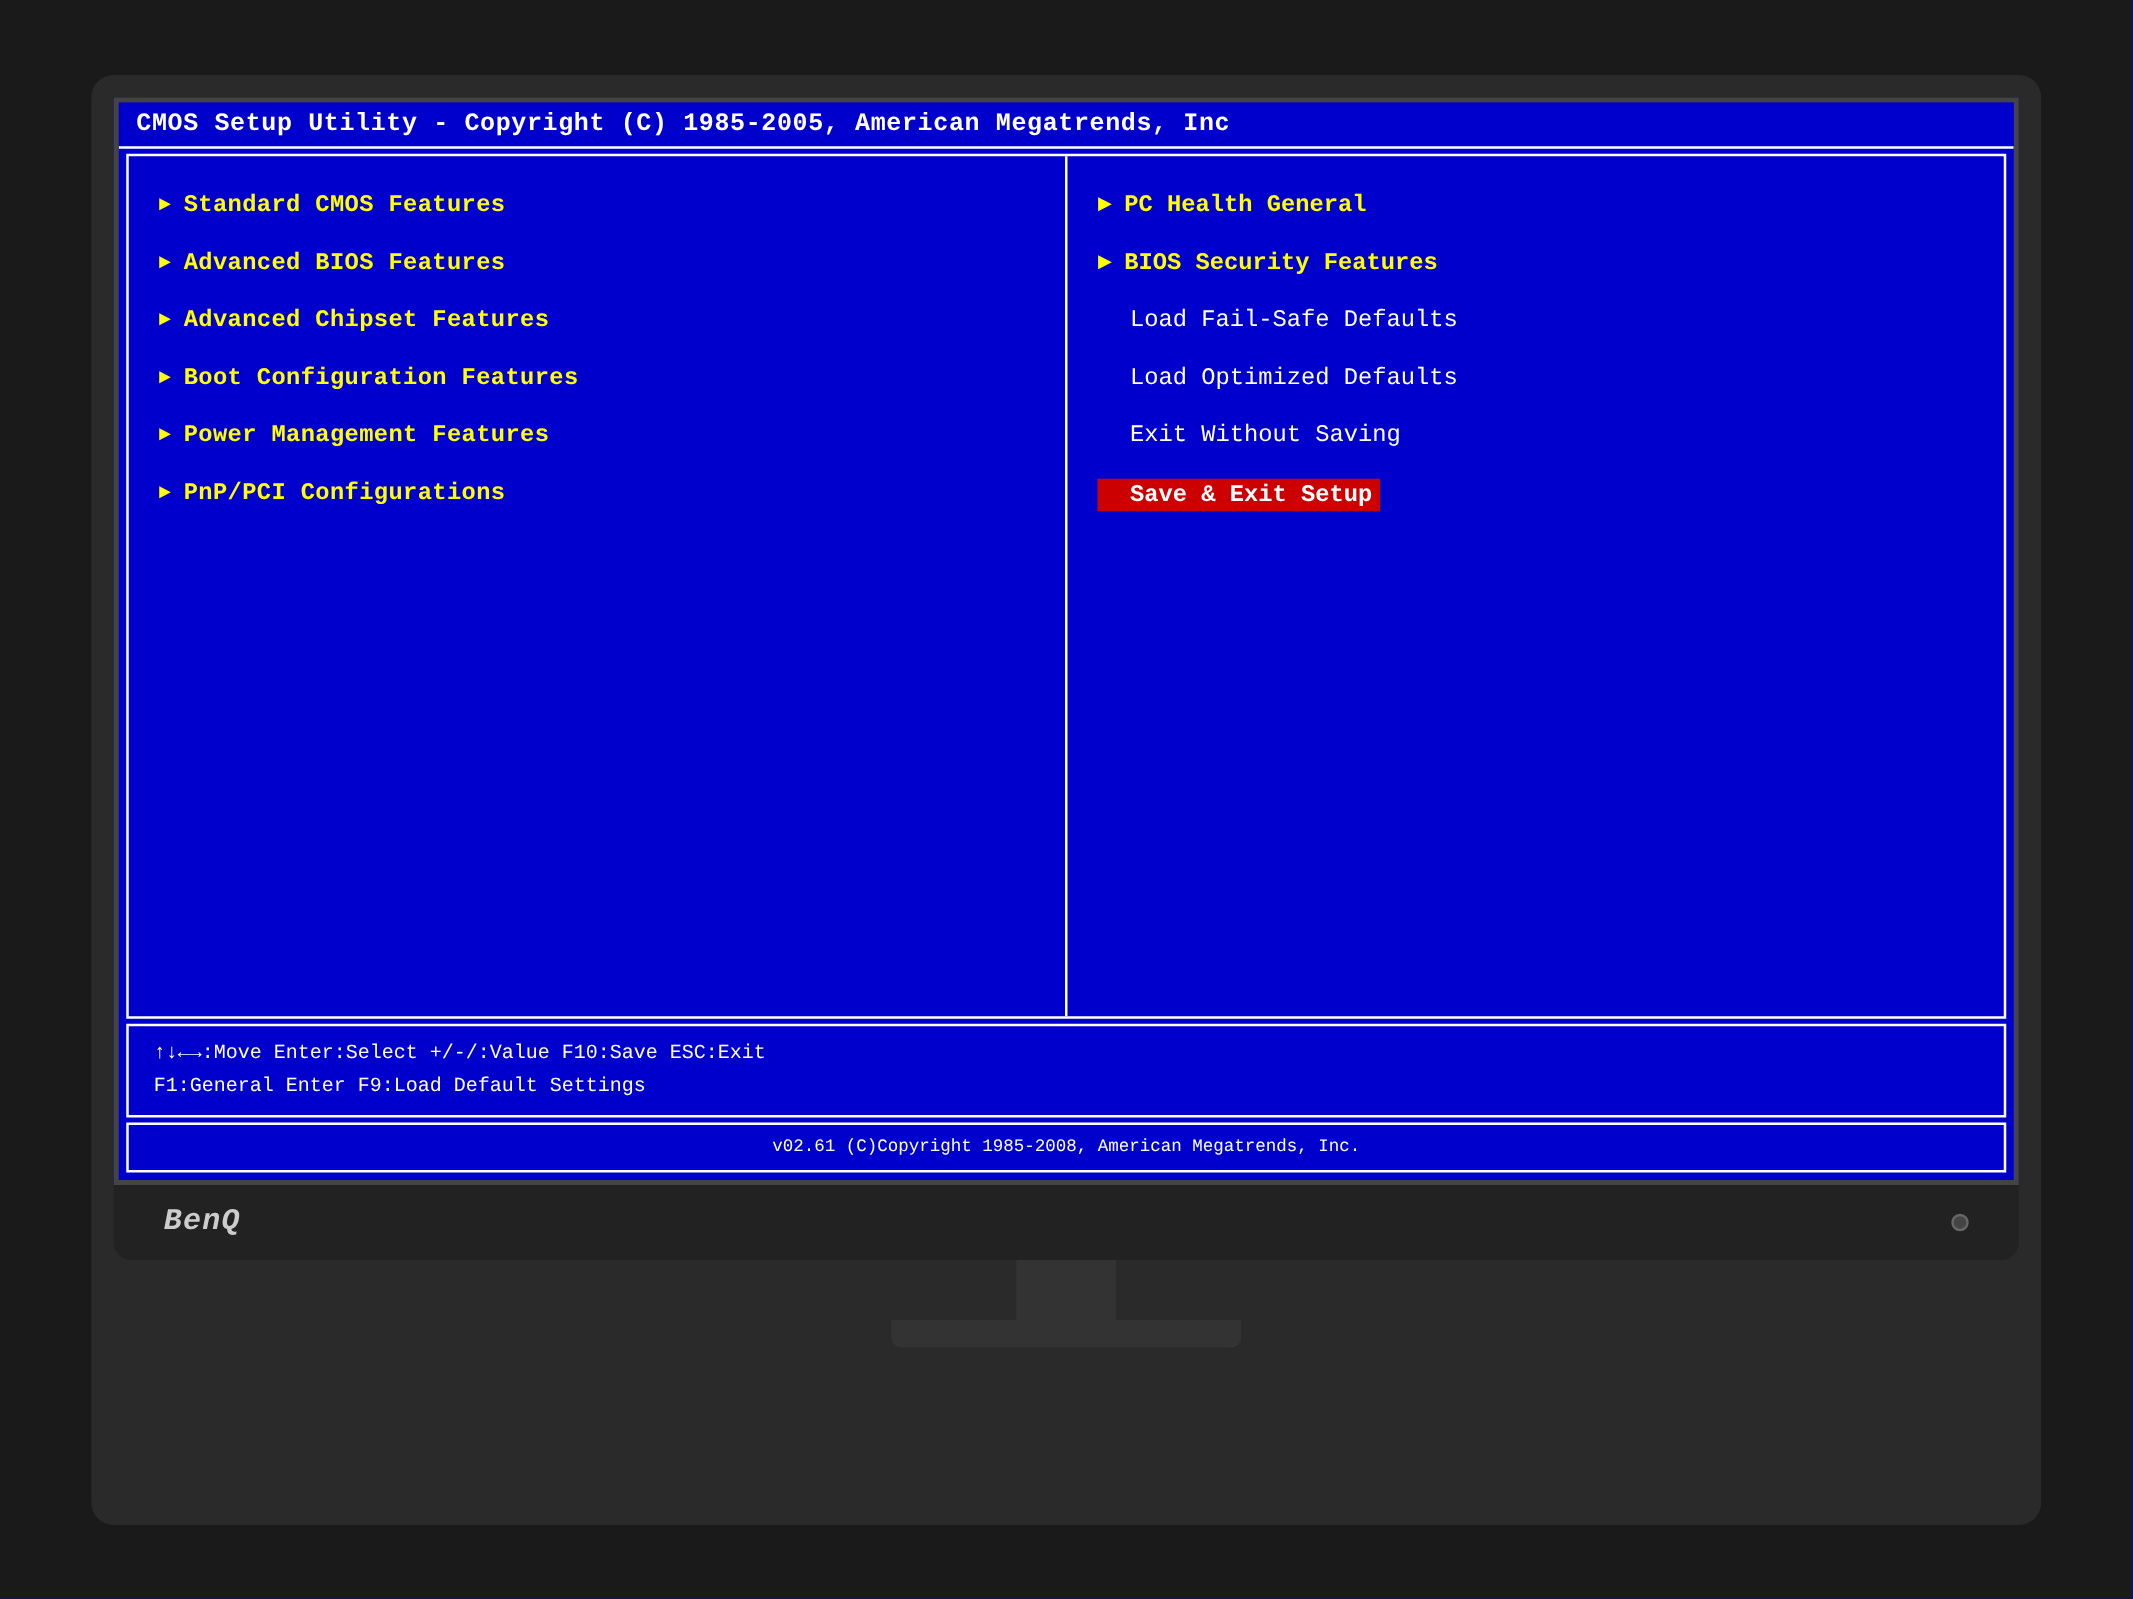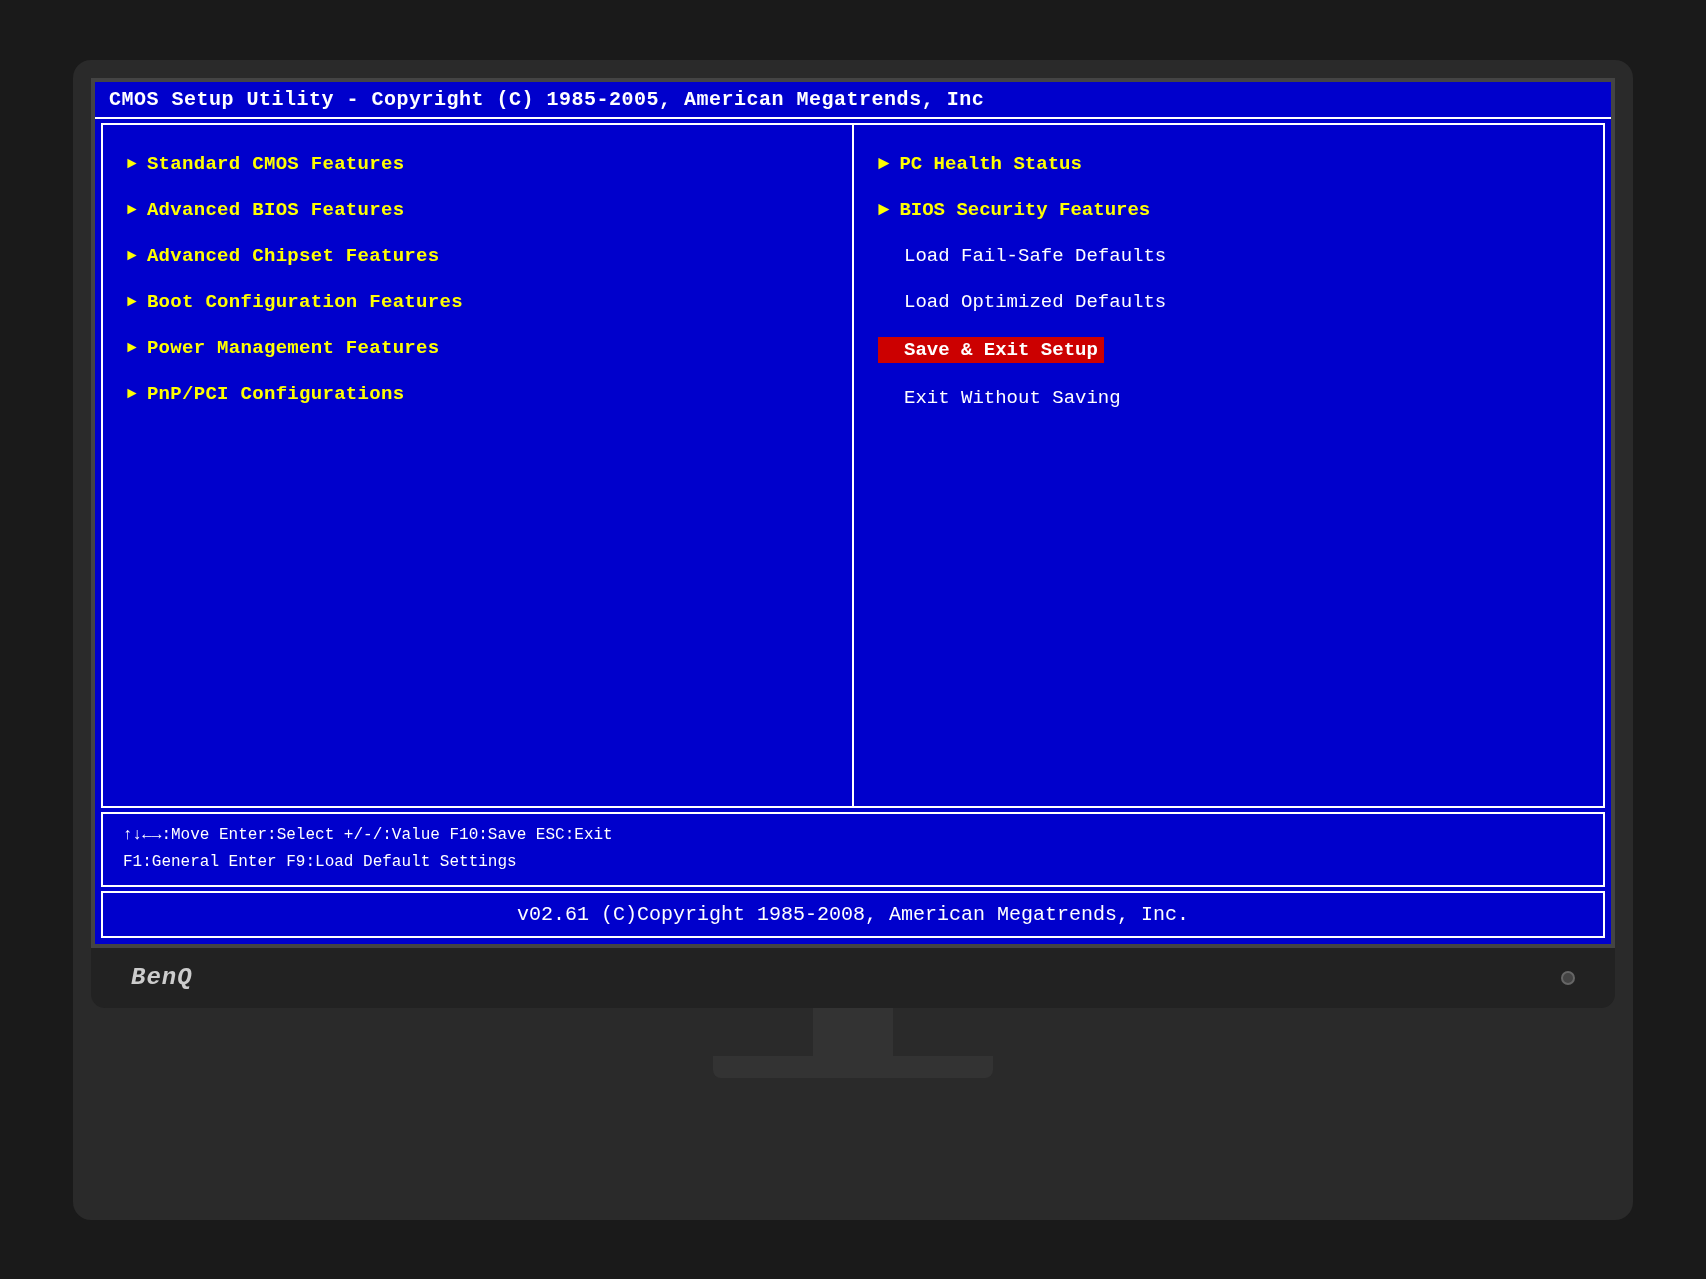--- a/index.html
+++ b/index.html
@@ -127,21 +127,21 @@
       line-height: 1.7;
     }
 
     .version-bar {
       background: #0000cc;
       border: 2px solid #ffffff;
       margin: 4px 6px 6px 6px;
       padding: 10px 20px;
       color: #ffffff;
       font-family: 'Courier New', Courier, monospace;
-      font-size: 20px;
+      font-size: 14px;
       text-align: center;
     }
 
     .monitor-stand {
       width: 100%;
       display: flex;
       flex-direction: column;
       align-items: center;
     }
 
@@ -228,42 +228,42 @@
           <span class="arrow">►</span>
           <span>PnP/PCI Configurations</span>
         </div>
 
       </div>
 
       <div class="right-panel">
 
         <div class="right-menu-item">
           <span class="arrow">►</span>
-          <span>PC Health Status</span>
+          <span>PC Health General</span>
         </div>
 
         <div class="right-menu-item">
           <span class="arrow">►</span>
           <span>BIOS Security Features</span>
         </div>
 
         <div class="right-menu-item no-arrow">
           <span>Load Fail-Safe Defaults</span>
         </div>
 
         <div class="right-menu-item no-arrow">
           <span>Load Optimized Defaults</span>
         </div>
 
+        <div class="right-menu-item no-arrow">
+          <span>Exit Without Saving</span>
+        </div>
+
         <div class="right-menu-item no-arrow" style="padding-left:0;">
           <span class="right-menu-item highlighted">Save &amp; Exit Setup</span>
-        </div>
-
-        <div class="right-menu-item no-arrow">
-          <span>Exit Without Saving</span>
         </div>
 
       </div>
     </div>
 
     <div class="status-bar">
       <div>↑↓←→:Move   Enter:Select   +/-/:Value   F10:Save   ESC:Exit</div>
       <div>F1:General Enter                F9:Load Default Settings</div>
     </div>
 

